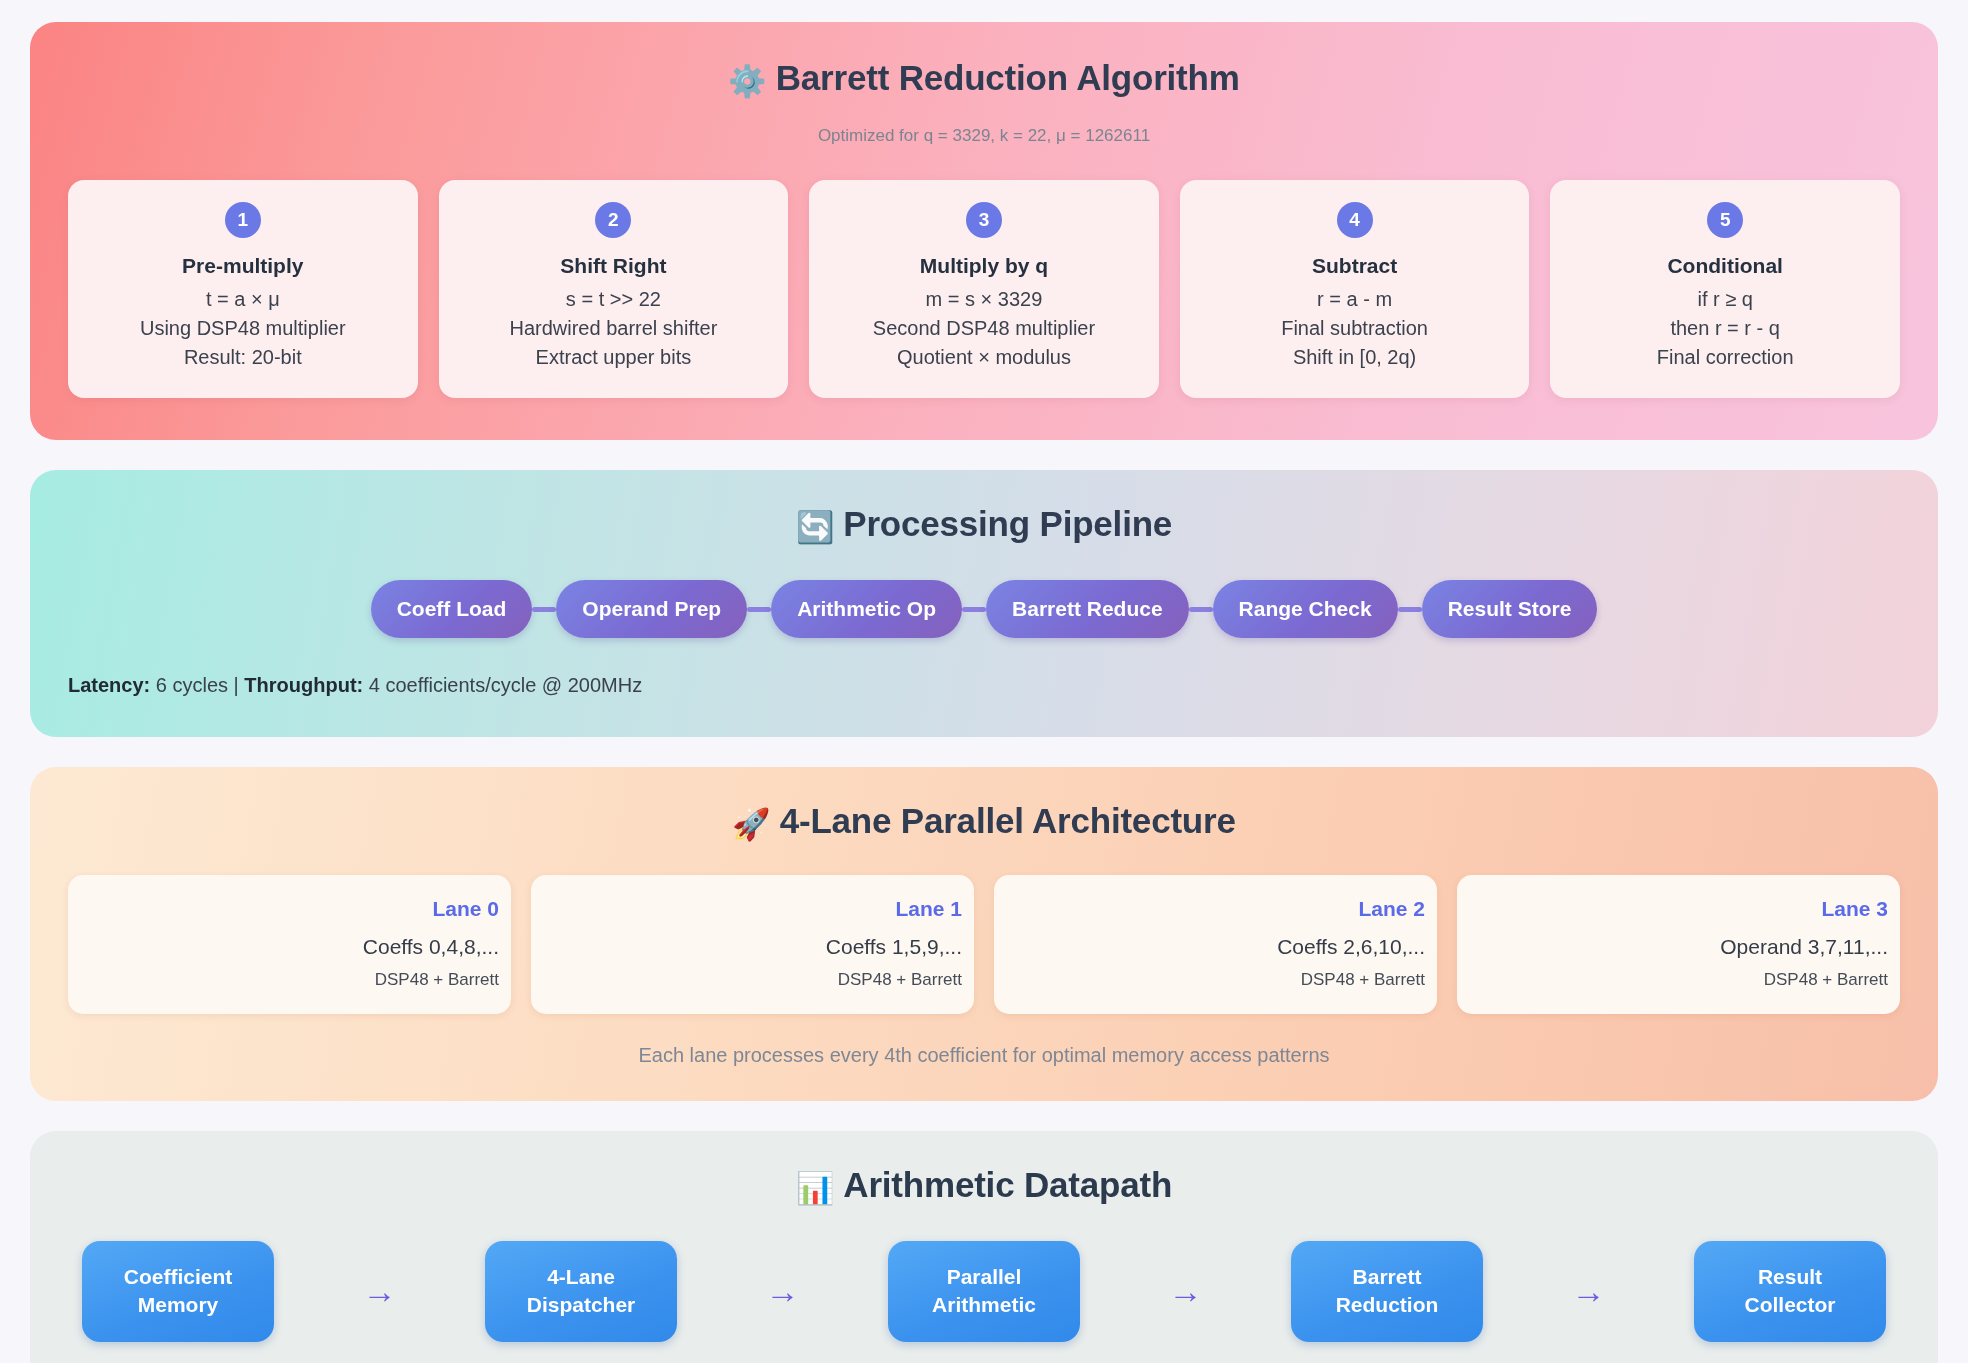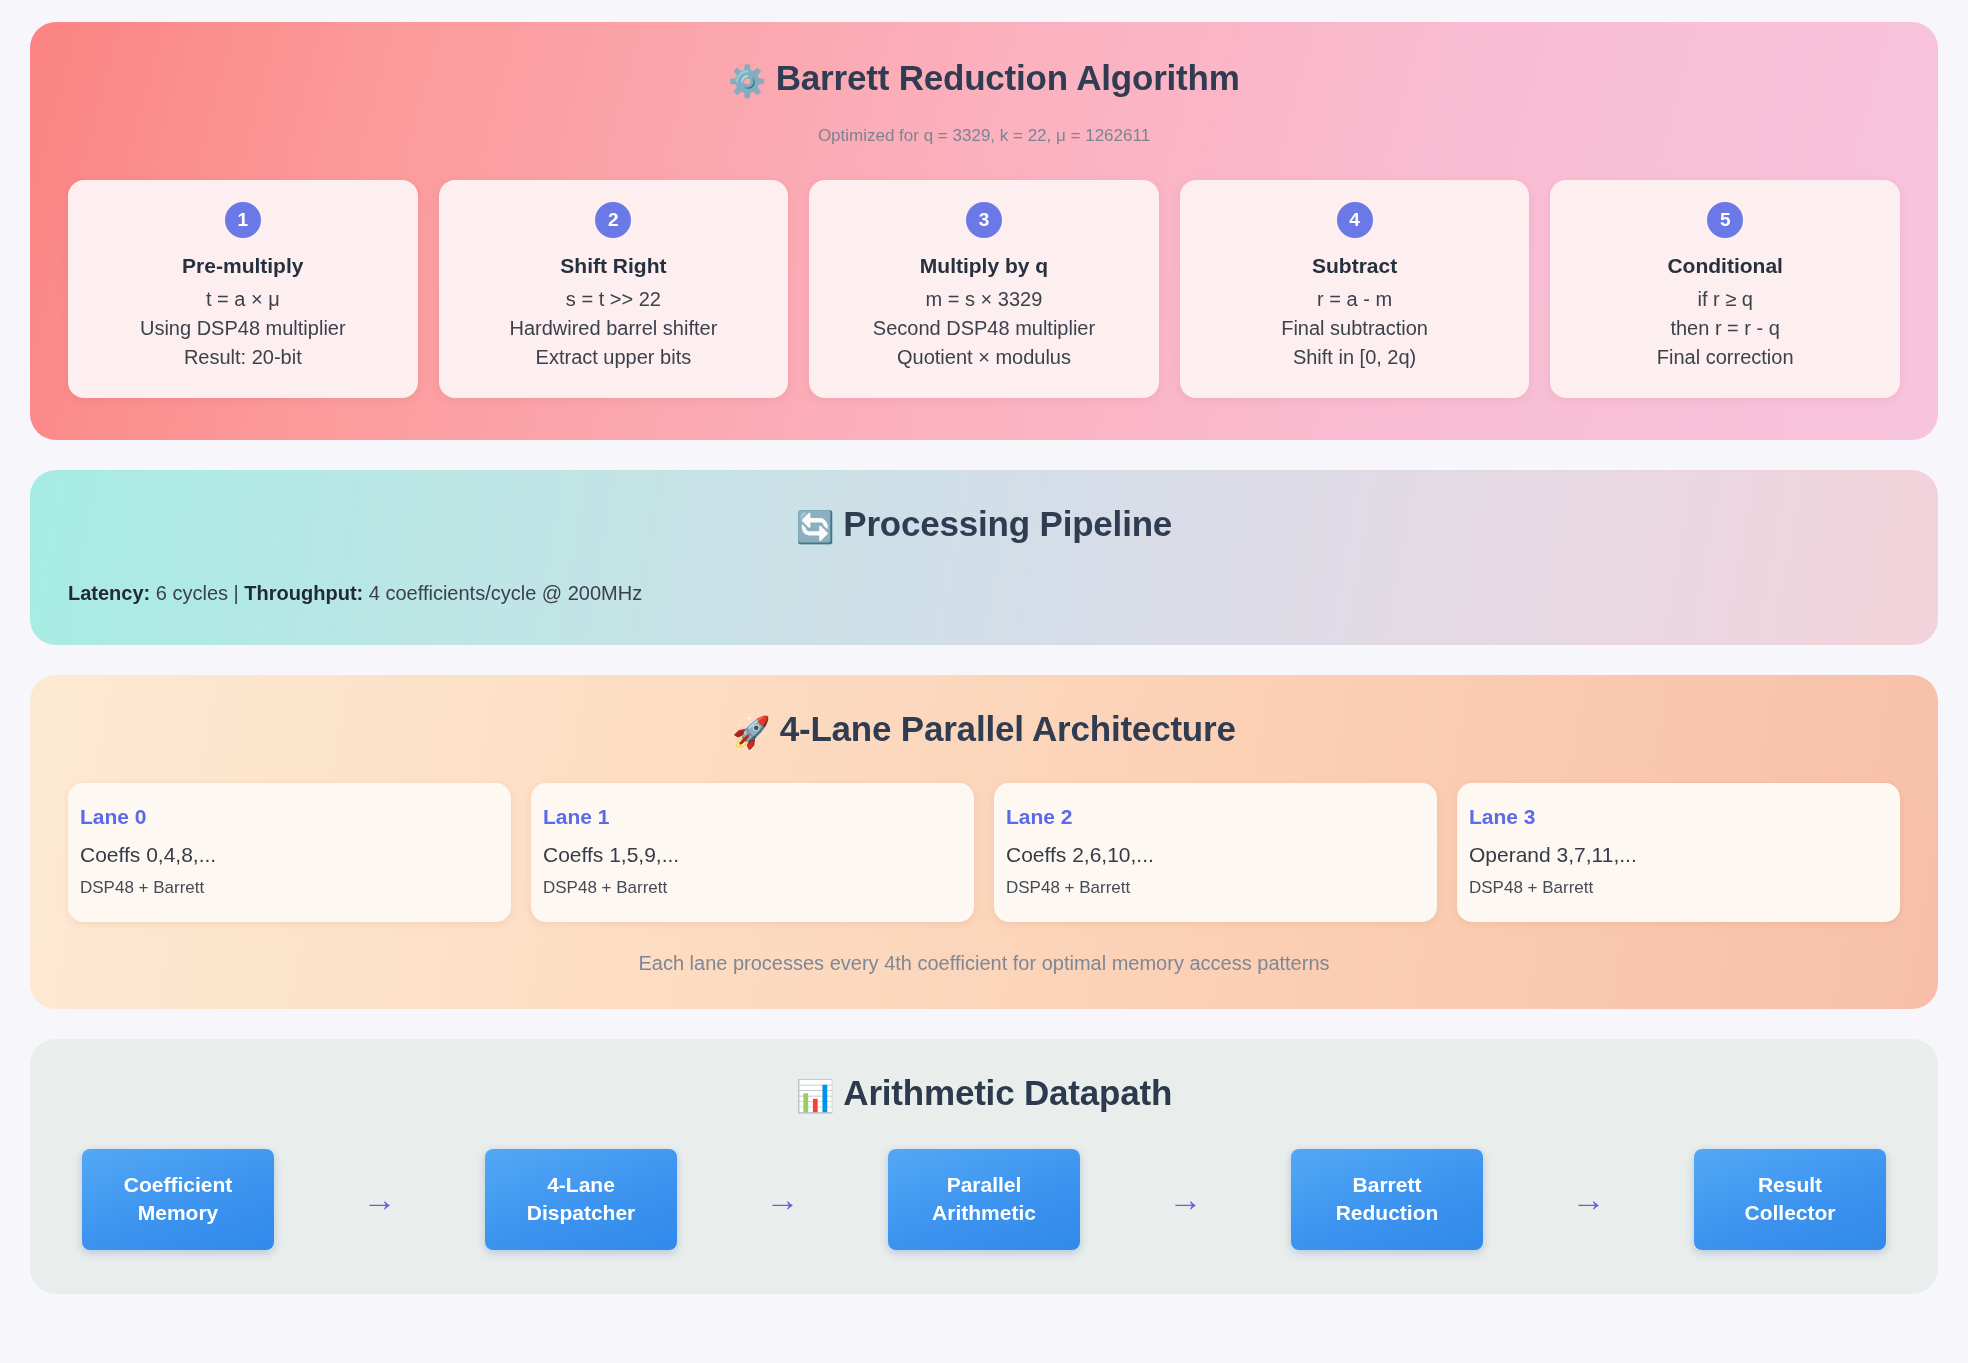--- a/index.html
+++ b/index.html
@@ -124,21 +124,21 @@
   .lane-row {
     display: flex;
     gap: 20px;
     margin-top: 32px;
   }
   .lane-card {
     flex: 1;
     background: #fdf8f2;
     border-radius: 15px;
     padding: 22px 12px 24px 12px;
-    text-align: left;
+    text-align: right;
     box-shadow: 0 2px 7px rgba(170,100,60,0.12);
   }
   .lane-name {
     font-size: 21px;
     font-weight: bold;
     color: #5b6ae8;
     margin-bottom: 14px;
   }
   .lane-coeffs {
     font-size: 21px;
@@ -168,21 +168,21 @@
     align-items: center;
     justify-content: space-between;
     margin-top: 34px;
     padding: 0 14px;
   }
   .dp-block {
     background: linear-gradient(160deg, #53a8f5 0%, #3b92ee 60%, #3189ea 100%);
     color: #ffffff;
     font-size: 21px;
     font-weight: bold;
-    border-radius: 8px;
+    border-radius: 18px;
     padding: 22px 26px;
     text-align: center;
     line-height: 1.35;
     box-shadow: 0 3px 8px rgba(40,90,160,0.25);
     white-space: pre-line;
     min-width: 192px;
   }
   .dp-arrow {
     color: #6b5ce0;
     font-size: 34px;
@@ -236,20 +236,33 @@
       <div class="step-line">Final correction</div>
     </div>
   </div>
 </section>
 
 <section class="section sec-pipeline">
   <h1 class="sec-title">
     <span class="emoji">🔄</span><span>Processing Pipeline</span>
   </h1>
 
+  <div class="pipe-row">
+    <div class="pill">Coeff Load</div>
+    <div class="pill-link"></div>
+    <div class="pill">Operand Prep</div>
+    <div class="pill-link"></div>
+    <div class="pill">Arithmetic Op</div>
+    <div class="pill-link"></div>
+    <div class="pill">Barrett Reduce</div>
+    <div class="pill-link"></div>
+    <div class="pill">Range Check</div>
+    <div class="pill-link"></div>
+    <div class="pill">Result Store</div>
+  </div>
 
   <div class="pipe-stats">
     <b>Latency:</b><span> 6 cycles </span><span>|</span><b> Throughput:</b><span> 4 coefficients/cycle @ 200MHz</span>
   </div>
 </section>
 
 <section class="section sec-lanes">
   <h1 class="sec-title">
     <span class="emoji">🚀</span><span>4-Lane Parallel Architecture</span>
   </h1>

